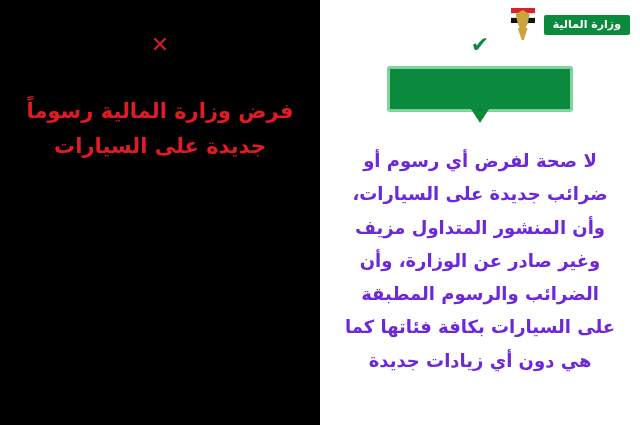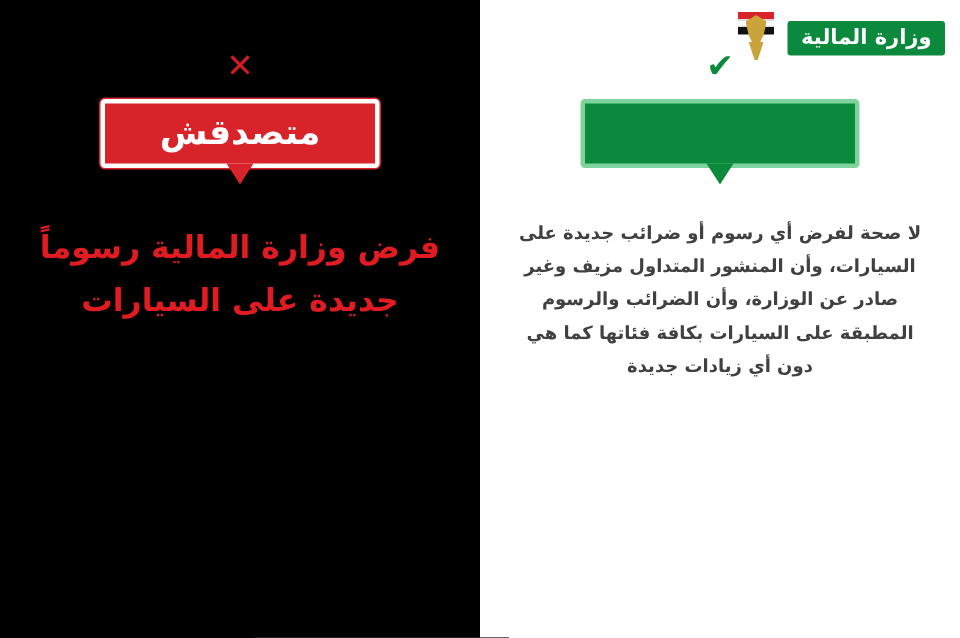--- a/index.html
+++ b/index.html
@@ -43,21 +43,21 @@
     position: absolute;
     top: 8px; right: 10px;
     display: flex;
     align-items: center;
     gap: 6px;
     direction: rtl;
   }
   .logo-text {
     background: #0b8a3d;
     color: #fff;
-    font-size: 14px;
+    font-size: 11px;
     font-weight: bold;
     padding: 4px 9px 5px 9px;
     border-radius: 2px;
     letter-spacing: .5px;
     line-height: 1;
     white-space: nowrap;
   }
   .eagle {
     width: 30px; height: 34px;
     position: relative;
@@ -144,37 +144,33 @@
     padding: 0 22px;
   }
   .text-false {
     margin-top: 36px;
     color: #e11b22;
     font-size: 21px;
     line-height: 1.65;
   }
   .text-true {
     margin-top: 32px;
-    color: #404040;
-    font-size: 12px;
+    color: #6d28d9;
+    font-size: 18px;
     line-height: 1.85;
   }
 </style>
 </head>
 <body>
 
 <div id="stage">
 
   <div class="panel-left">
     <div class="mark mark-x">✕</div>
 
-    <div class="badge badge-false">
-      <span class="badge-label">متصدقش</span>
-      <span class="tip"></span>
-    </div>
 
     <div class="body-text text-false">فرض وزارة المالية رسوماً جديدة على السيارات</div>
   </div>
 
   <div class="panel-right">
     <div class="mark mark-v">✔</div>
 
     <div class="badge badge-true">
       <span class="tip"></span>
     </div>

